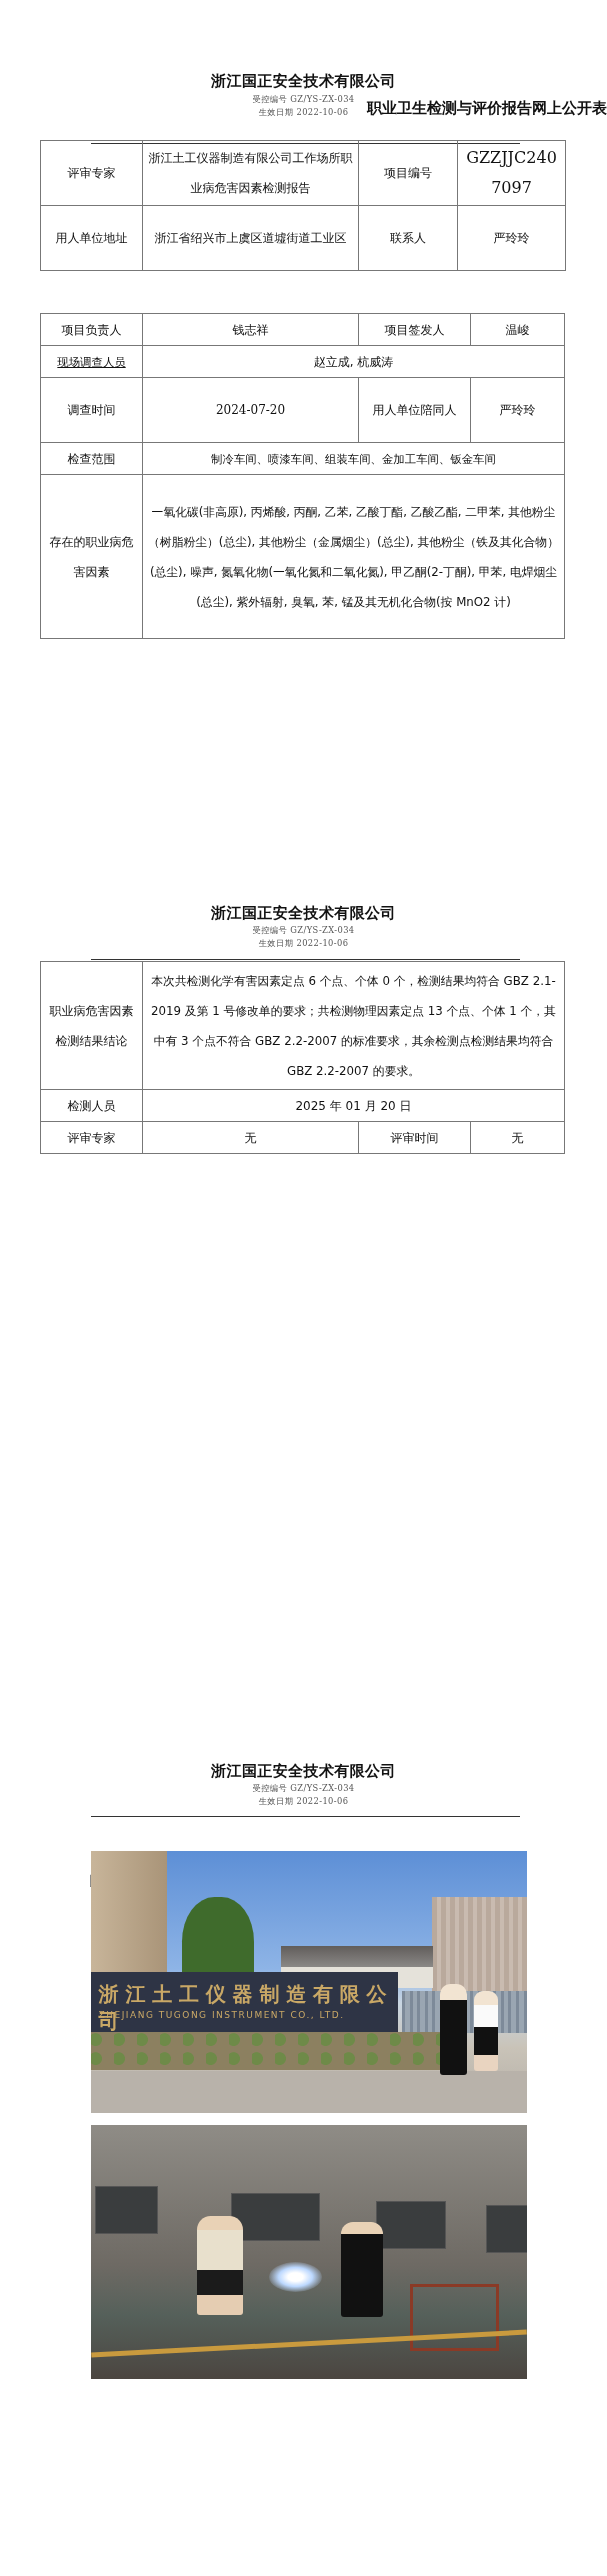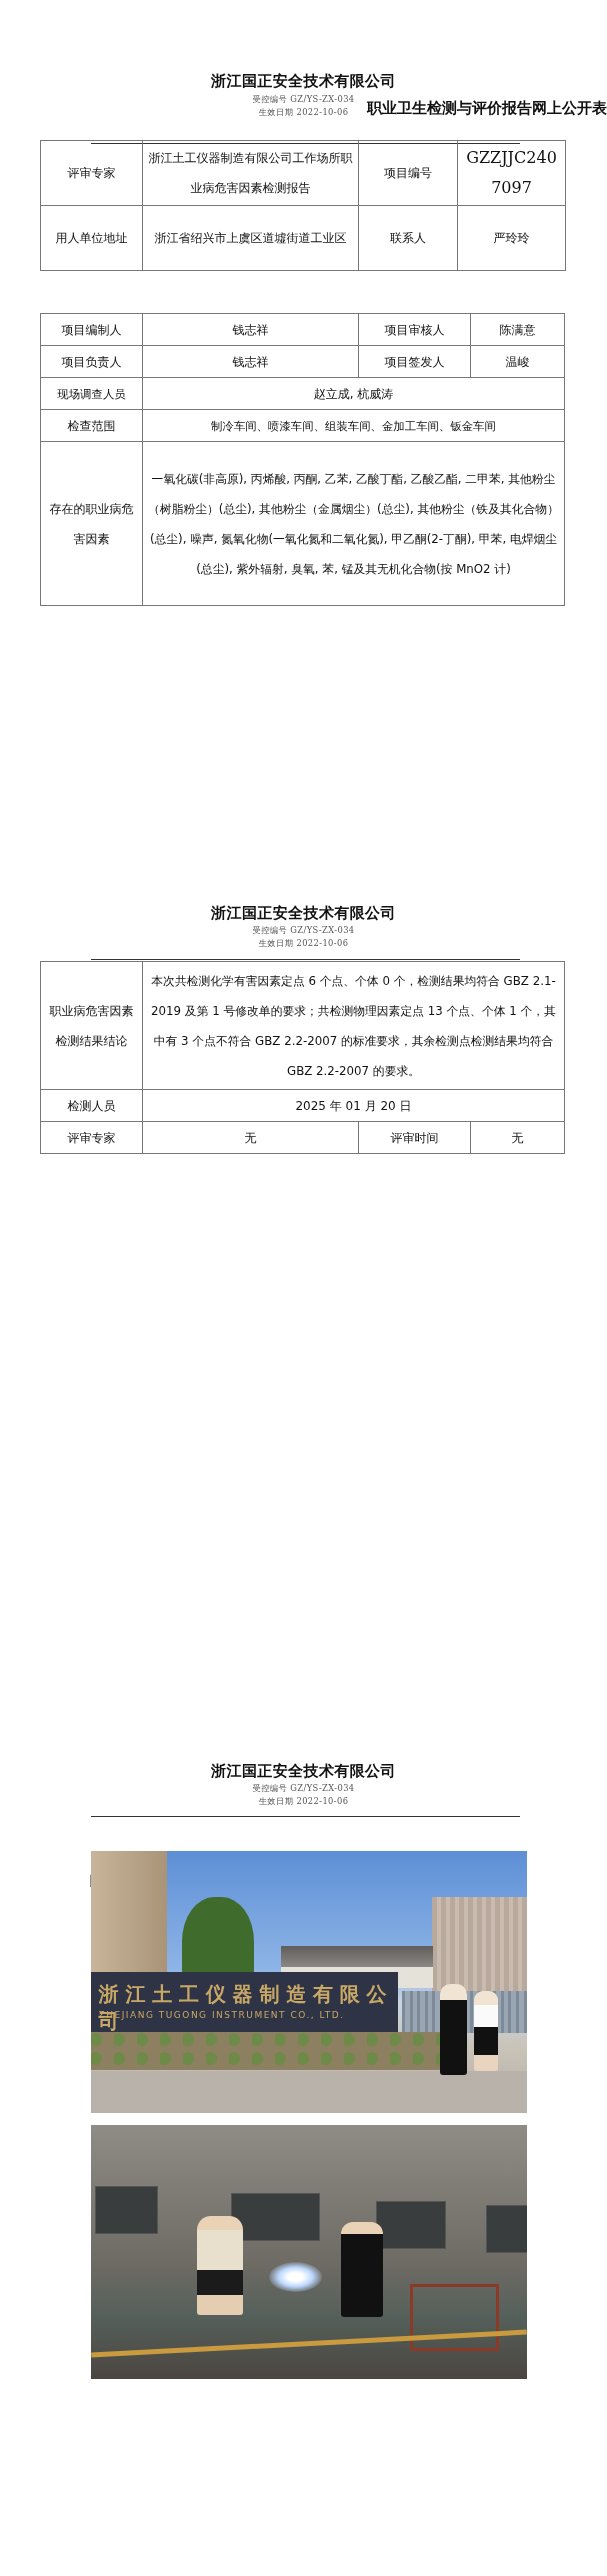--- a/index.html
+++ b/index.html
@@ -78,34 +78,34 @@
 
 <table class="grid" style="left:40px; top:313px; width:525px;">
   <colgroup>
       <col style="width:102px">
       <col style="width:216px">
       <col style="width:112px">
       <col style="width:94px">
     </colgroup>
   <tbody>
   <tr style="height:32px">
-    <td>项目编制人</td>
-    <td>钱志祥</td>
-    <td>项目审核人</td>
-    <td>陈满意</td>
-  </tr>
-  <tr style="height:32px">
     <td>项目负责人</td>
     <td>钱志祥</td>
     <td>项目签发人</td>
     <td>温峻</td>
   </tr>
   <tr style="height:32px">
-    <td style="font-size:11.4px;">现场调查人员</td>
+    <td style="font-size:11.4px;text-decoration:underline;">现场调查人员</td>
     <td colspan="3">赵立成, 杭威涛</td>
+  </tr>
+  <tr style="height:65px">
+    <td>调查时间</td>
+    <td class="num">2024-07-20</td>
+    <td>用人单位陪同人</td>
+    <td>严玲玲</td>
   </tr>
   <tr style="height:32px">
     <td>检查范围</td>
     <td colspan="3" style="font-size:11.4px;">制冷车间、喷漆车间、组装车间、金加工车间、钣金车间</td>
   </tr>
   <tr style="height:164px">
     <td>存在的职业病危害因素</td>
     <td colspan="3" style="font-size:11.8px; line-height:30px;">一氧化碳(非高原), 丙烯酸, 丙酮, 乙苯, 乙酸丁酯, 乙酸乙酯, 二甲苯, 其他粉尘（树脂粉尘）(总尘), 其他粉尘（金属烟尘）(总尘), 其他粉尘（铁及其化合物）(总尘), 噪声, 氮氧化物(一氧化氮和二氧化氮), 甲乙酮(2-丁酮), 甲苯, 电焊烟尘(总尘), 紫外辐射, 臭氧, 苯, 锰及其无机化合物(按 MnO2 计)</td>
   </tr>
 </tbody>

